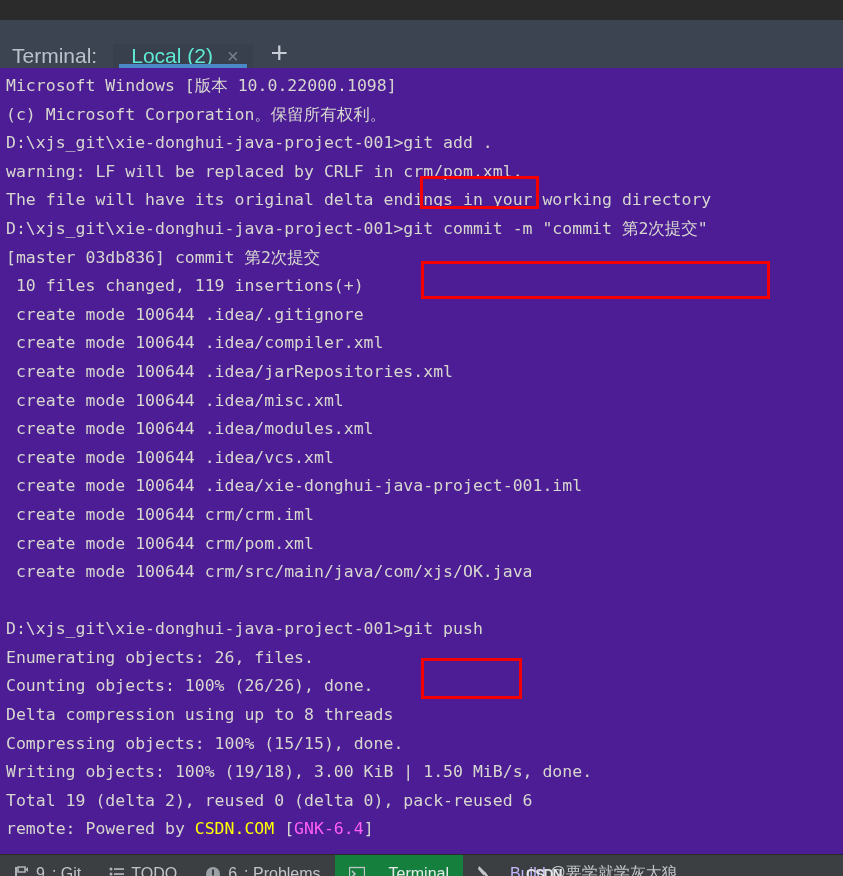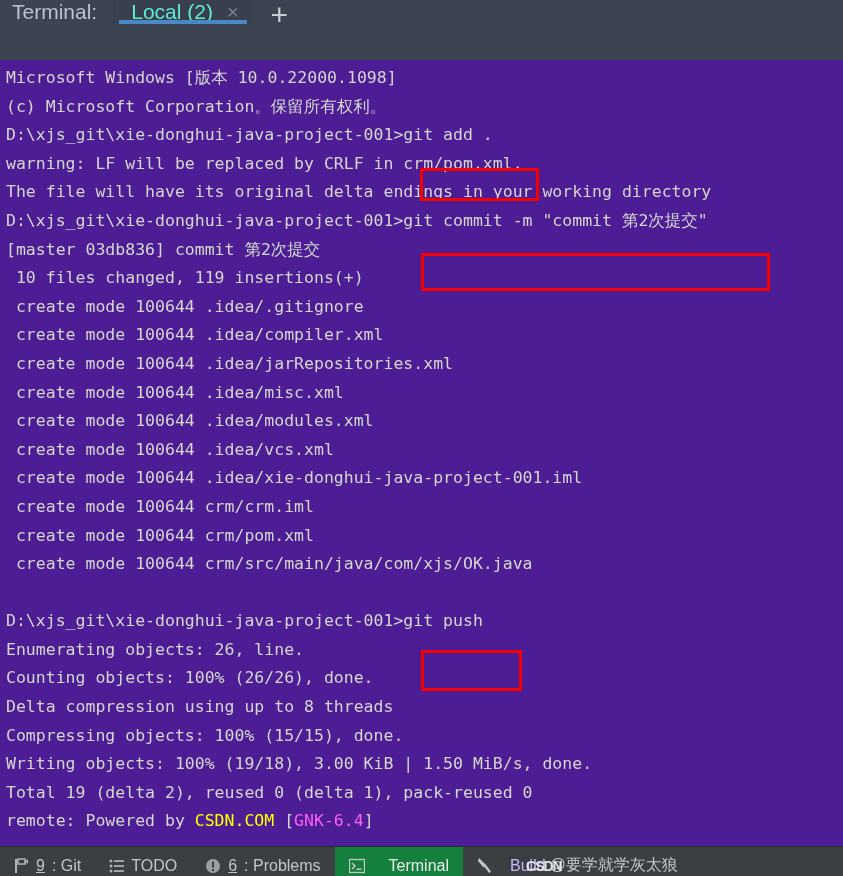--- a/index.html
+++ b/index.html
@@ -9,26 +9,27 @@
   }
   body {
     width: 843px;
     height: 876px;
     overflow: hidden;
     font-family: "DejaVu Sans Mono", monospace;
   }
 
   
   .tabbar {
-    height: 60px;
+    height: 48px;
     background: #3c4452;
     display: flex;
-    align-items: flex-start;
-    position: relative;
-    box-sizing: border-box;
+    align-items: flex-end;
+    position: relative;
+    box-sizing: border-box;
+    margin-top: 20px;
   }
   .tabbar-title {
     font-family: "Liberation Sans", sans-serif;
     font-size: 21px;
     color: #bcc2cc;
     display: flex;
     align-items: center;
     padding: 0 16px 0 12px;
     white-space: nowrap;
   }
@@ -189,26 +190,26 @@
   <div class="tline"> create mode 100644 .idea/jarRepositories.xml</div>
   <div class="tline"> create mode 100644 .idea/misc.xml</div>
   <div class="tline"> create mode 100644 .idea/modules.xml</div>
   <div class="tline"> create mode 100644 .idea/vcs.xml</div>
   <div class="tline"> create mode 100644 .idea/xie-donghui-java-project-001.iml</div>
   <div class="tline"> create mode 100644 crm/crm.iml</div>
   <div class="tline"> create mode 100644 crm/pom.xml</div>
   <div class="tline"> create mode 100644 crm/src/main/java/com/xjs/OK.java</div>
   <div class="tline blank"></div>
   <div class="tline">D:\xjs_git\xie-donghui-java-project-001&gt;git push</div>
-  <div class="tline">Enumerating objects: 26, line.</div>
+  <div class="tline">Enumerating objects: 26, files.</div>
   <div class="tline">Counting objects: 100% (26/26), done.</div>
   <div class="tline">Delta compression using up to 8 threads</div>
   <div class="tline">Compressing objects: 100% (15/15), done.</div>
   <div class="tline">Writing objects: 100% (19/18), 3.00 KiB | 1.50 MiB/s, done.</div>
-  <div class="tline">Total 19 (delta 2), reused 0 (delta 1), pack-reused 0</div>
+  <div class="tline">Total 19 (delta 2), reused 0 (delta 0), pack-reused 6</div>
 
   <div class="tline"><span>remote: Powered by </span><span class="c-yellow">CSDN.COM</span><span> </span><span class="c-dim">[</span><span class="c-magenta">GNK-6.4</span><span class="c-dim">]</span></div>
 
   <div class="redbox" id="redbox-add"></div>
   <div class="redbox" id="redbox-commit"></div>
   <div class="redbox" id="redbox-push"></div>
 </div>
 
 <div class="statusbar">
 

